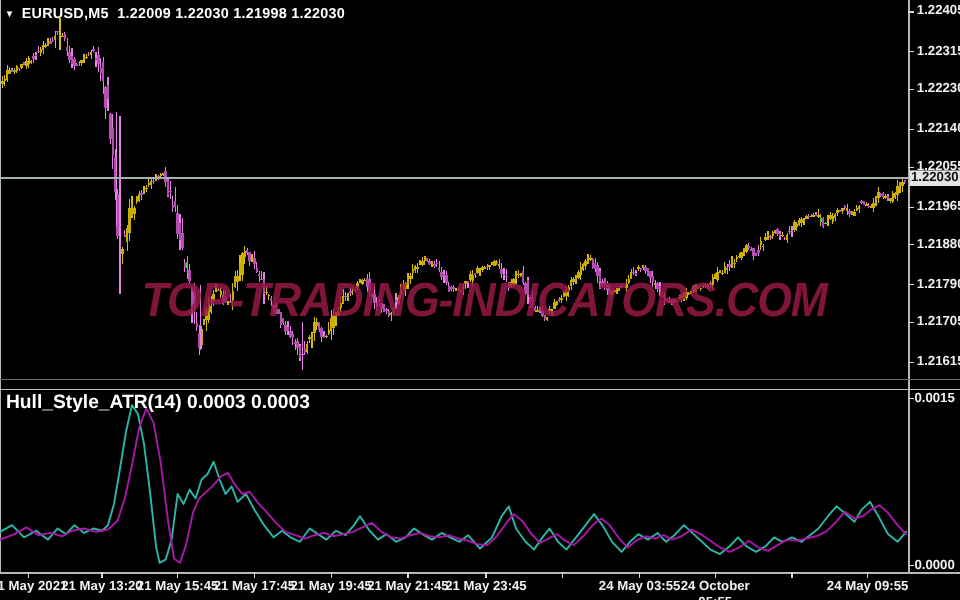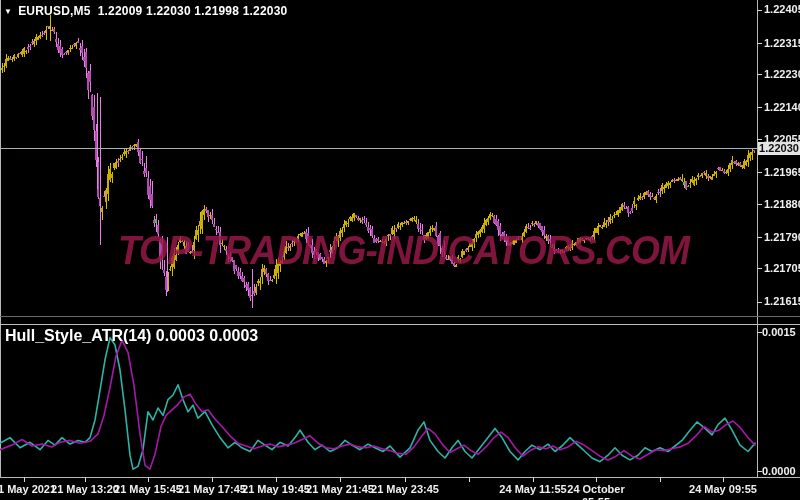--- a/index.html
+++ b/index.html
@@ -848,18 +848,18 @@
     </div>
   <div id="time-axis">
       <div class="time-label" style="left: -16px;">21 May 2021</div>
       <div class="time-label" style="left: 45px;">21 May 13:20</div>
       <div class="time-label" style="left: 108px;">21 May 15:45</div>
       <div class="time-label" style="left: 172px;">21 May 17:45</div>
       <div class="time-label" style="left: 236px;">21 May 19:45</div>
       <div class="time-label" style="left: 300px;">21 May 21:45</div>
       <div class="time-label" style="left: 365px;">21 May 23:45</div>
       <div class="time-label" style="left: 429px; margin-top: 28px;">24 May 01:55</div>
-      <div class="time-label" style="left: 493px;">24 May 11:55</div>
+      <div class="time-label" style="left: 493px;">24 May 03:55</div>
       <div class="time-label" style="left: 556px;">24 October 05:55</div>
       <div class="time-label" style="left: 620px; margin-top: 28px;">24 May 07:55</div>
       <div class="time-label" style="left: 683px;">24 May 09:55</div>
     </div>
 </div>
 
 </body></html>

